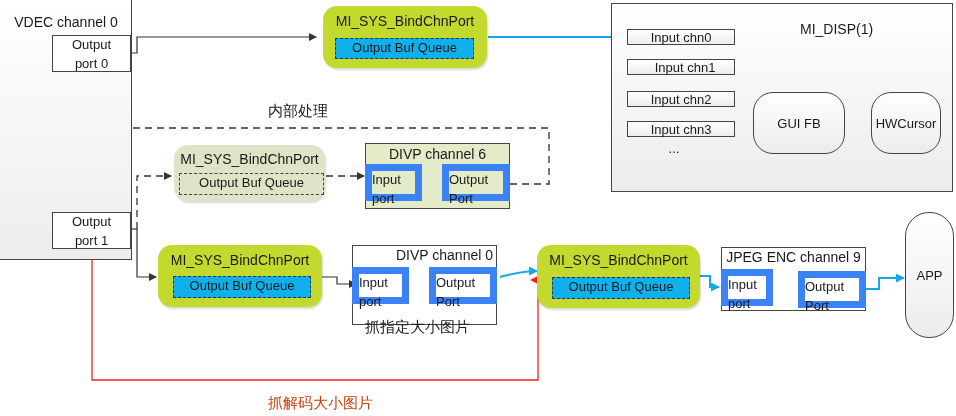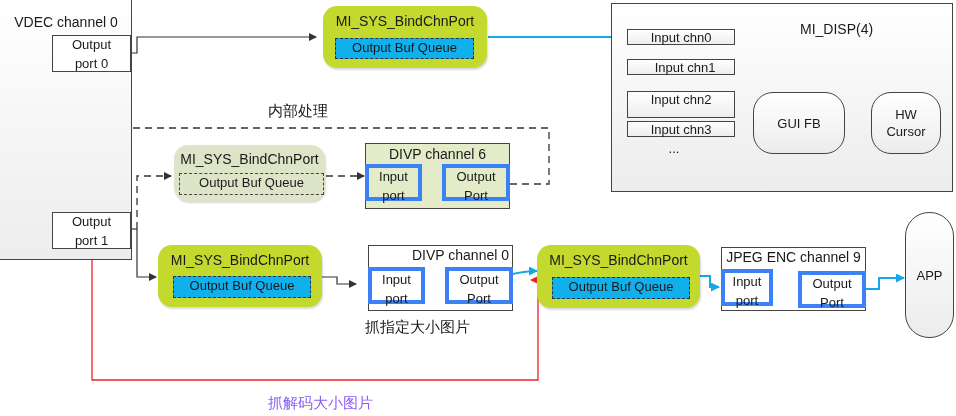--- a/index.html
+++ b/index.html
@@ -7,21 +7,21 @@
          font-family: "Liberation Sans", sans-serif; color: #1a1a1a; }
   .abs { position: absolute; box-sizing: border-box; }
   .box { border: 1px solid #444; background: #fff; }
   .gradbox { border: 1px solid #444; background: linear-gradient(#ffffff, #ececec); }
   .t { font-size: 13px; line-height: 16px; text-align: center; white-space: nowrap; }
   .bind-pill { border-radius: 14px; background: #c3d92d; box-shadow: 1px 2px 2px rgba(0,0,0,0.15); }
   .bind-pill.pale { background: #dde4c7; }
   .queue { background: #10b0ec; border: 1px dashed #333; font-size: 13px; line-height: 18px; text-align: center; }
   .queue.pale { background: transparent; border: 1px dashed #444; }
   .divp6 { background: #e3ebc9; border: 1px solid #444; }
-  .port { border: 4px solid #3b82f6; font-size: 13px; line-height: 17px; text-align: center; }
+  .port { border: 7px solid #3b82f6; font-size: 13px; line-height: 17px; text-align: left; }
   .inchn { border: 1px solid #444; background: linear-gradient(#ffffff, #ededed); font-size: 13px; line-height: 15px; text-align: center; }
   .round { border: 1px solid #444; border-radius: 20px; background: linear-gradient(#ffffff, #ececec); font-size: 13px; text-align: center; display: flex; align-items: center; justify-content: center; line-height: 17px; }
   .cn { font-family: "DejaVu Serif", serif; font-size: 15px; white-space: nowrap; }
   svg.links { position: absolute; left: 0; top: 0; }
 </style>
 </head>
 <body>
 
 <svg class="links" width="956" height="416">
   <defs>
@@ -72,30 +72,30 @@
   <div class="t" style="padding-top:1px;">Output</div>
   <div class="t" style="margin-top:3px;">port 1</div>
 </div>
 
 <div class="abs bind-pill" style="left:323px; top:6px; width:164px; height:62px;">
   <div class="t" style="margin-top:7px; font-size:14px;">MI_SYS_BindChnPort</div>
   <div class="abs queue" style="left:12px; top:32px; width:139px; height:21px;">Output Buf Queue</div>
 </div>
 
 <div class="abs gradbox" style="left:611px; top:3px; width:342px; height:189px;"></div>
-<div class="abs t" style="left:800px; top:21px; width:80px; font-size:14px; text-align:left;">MI_DISP(4)</div>
+<div class="abs t" style="left:800px; top:21px; width:80px; font-size:14px; text-align:left;">MI_DISP(1)</div>
 <div class="abs inchn" style="left:627px; top:29px; width:108px; height:16px;">Input chn0</div>
 <div class="abs inchn" style="left:627px; top:59px; width:108px; height:16px;padding-left:8px;">Input chn1</div>
-<div class="abs inchn" style="left:627px; top:91px; width:108px; height:27px;">Input chn2</div>
+<div class="abs inchn" style="left:627px; top:91px; width:108px; height:16px;">Input chn2</div>
 <div class="abs inchn" style="left:627px; top:121px; width:108px; height:16px;">Input chn3</div>
 <div class="abs t" style="left:664px; top:141px; width:20px;">...</div>
 <div class="abs round" style="left:753px; top:92px; width:92px; height:62px;">
   <span>GUI FB</span>
 </div>
-<div class="abs round" style="left:871px; top:92px; width:70px; height:62px; flex-direction:column;">
+<div class="abs round" style="left:871px; top:92px; width:70px; height:62px; flex-direction:row;">
   <span>HW</span>
   <span style="">Cursor</span>
 </div>
 
 <div class="abs cn" style="left:268px; top:102px;">内部处理</div>
 
 <div class="abs bind-pill pale" style="left:174px; top:145px; width:151px; height:56px;">
   <div class="t" style="margin-top:6px; font-size:14px;">MI_SYS_BindChnPort</div>
   <div class="abs queue pale" style="left:5px; top:28px; width:145px; height:22px;">Output Buf Queue</div>
 </div>
@@ -110,21 +110,21 @@
     <div>Output</div>
     <div style="margin-top:2px;">Port</div>
   </div>
 </div>
 
 <div class="abs bind-pill" style="left:158px; top:245px; width:164px; height:62px;">
   <div class="t" style="margin-top:7px; font-size:14px;">MI_SYS_BindChnPort</div>
   <div class="abs queue" style="left:15px; top:31px; width:138px; height:22px;">Output Buf Queue</div>
 </div>
 
-<div class="abs box" style="left:368px; top:245px; width:145px; height:66px;padding-left:40px;">
+<div class="abs box" style="left:352px; top:245px; width:145px; height:80px;padding-left:40px;">
   <div class="t" style="margin-top:1px; font-size:14px;">DIVP channel 0</div>
   <div class="abs port" style="left:-1px; top:21px; width:57px; height:37px;">
     <div>Input</div>
     <div style="margin-top:2px;">port</div>
   </div>
   <div class="abs port" style="left:76px; top:21px; width:68px; height:37px;">
     <div>Output</div>
     <div style="margin-top:2px;">Port</div>
   </div>
 </div>
@@ -144,13 +144,13 @@
   <div class="abs port" style="left:76px; top:23px; width:68px; height:37px;">
     <div>Output</div>
     <div style="margin-top:2px;">Port</div>
   </div>
 </div>
 
 <div class="abs round" style="left:905px; top:212px; width:49px; height:126px; border-radius:24px;">
   <span>APP</span>
 </div>
 
-<div class="abs cn" style="left:268px; top:394px; color:#8b5cf6;">抓解码大小图片</div>
+<div class="abs cn" style="left:268px; top:394px; color:#c2410c;">抓解码大小图片</div>
 
 </body></html>

